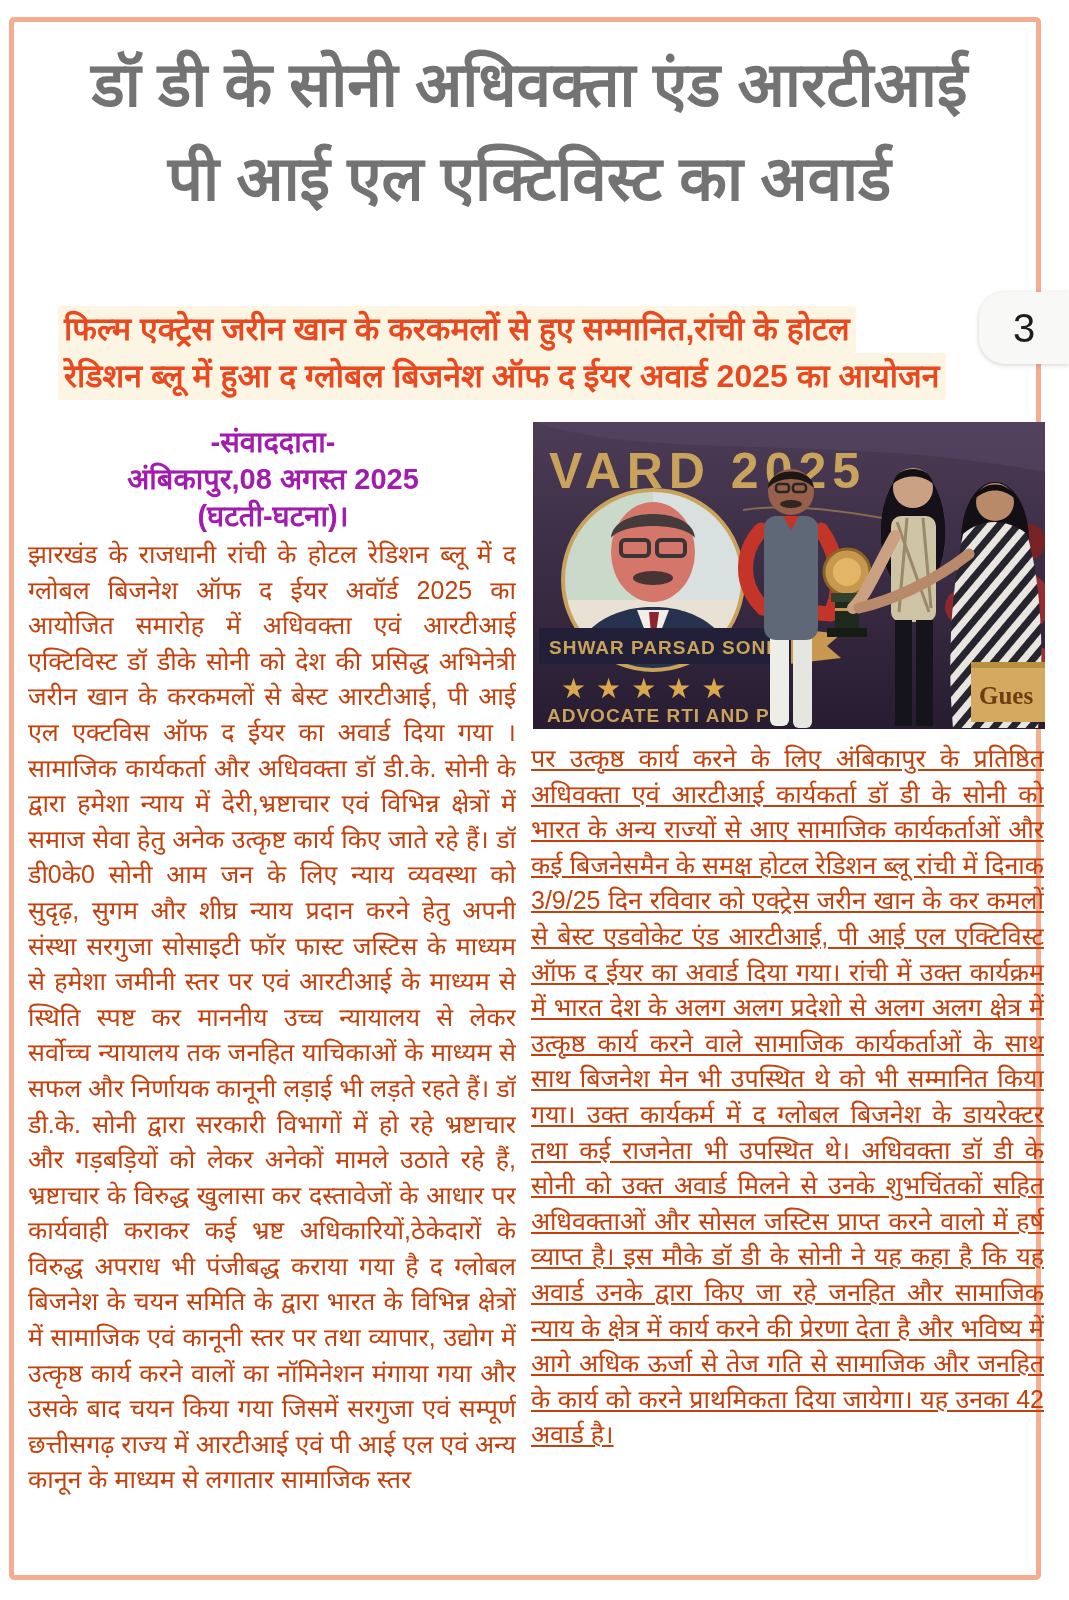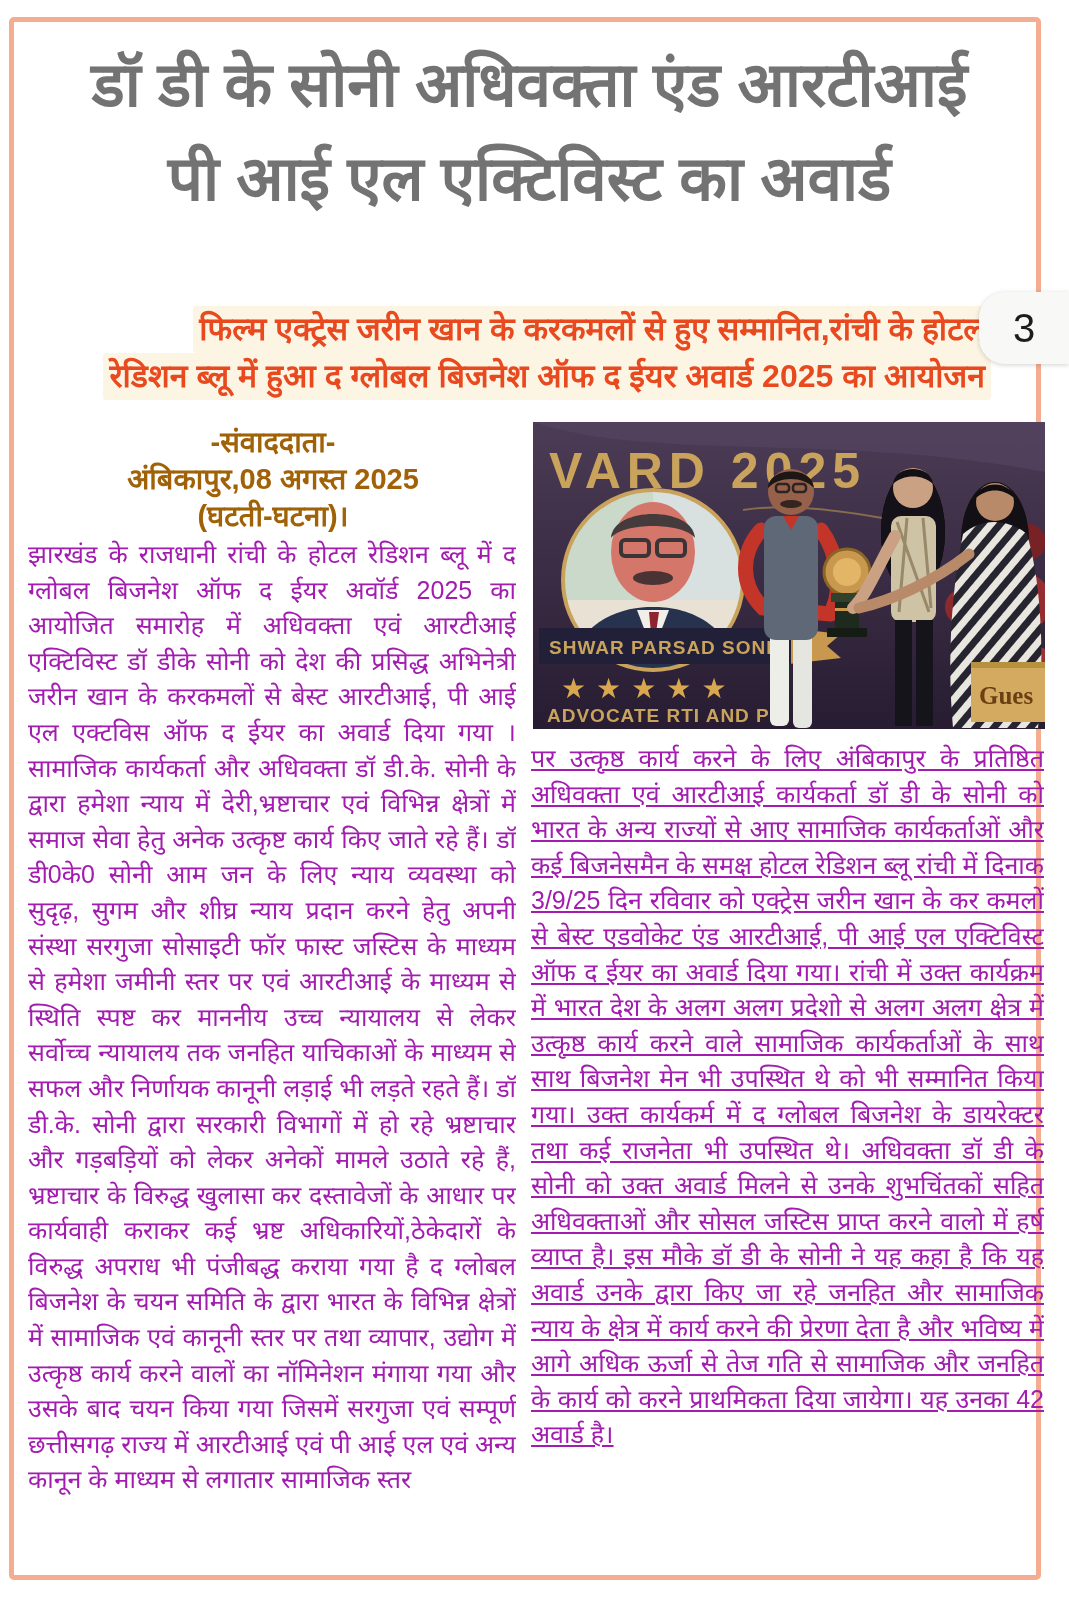--- a/index.html
+++ b/index.html
@@ -18,41 +18,41 @@
   }
   .headline{
     position:absolute;top:38px;left:45px;right:55px;
     text-align:center;color:#737373;
     font-weight:bold;font-size:62px;line-height:94px;
     letter-spacing:0px;
   }
   .headline div{white-space:nowrap;}
   .subheadline{
     position:absolute;top:306px;left:58px;right:78px;
-    text-align:right;color:#e8491f;
+    text-align:left;color:#e8491f;
     font-weight:bold;font-size:32px;line-height:47px;
   }
   .subheadline div{background:#fdf5e3;display:inline-block;padding:0 6px;border-radius:3px;}
   .page-badge{
     position:absolute;top:292px;right:0;width:90px;height:72px;
     background:#f8f8f6;border-radius:26px 0 0 26px;
     box-shadow:0 1px 5px rgba(0,0,0,0.18);
     display:flex;align-items:center;justify-content:center;
     font-size:40px;color:#1d1d1d;
   }
   .byline{
     position:absolute;top:424px;left:30px;width:486px;
-    text-align:center;font-weight:bold;font-size:29px;line-height:37px;color:#a16207;
+    text-align:center;font-weight:bold;font-size:29px;line-height:37px;color:#a21caf;
   }
   .photo{
     position:absolute;left:533px;top:422px;width:512px;height:307px;
     background:#4d7c0f;overflow:hidden;
   }
   .bodycol{
-    text-align:justify;color:#a21caf;
+    text-align:justify;color:#c2410c;
     font-size:25px;line-height:35.6px;
     position:absolute;
   }
   .col-left{left:28px;top:537px;width:488px;height:1040px;overflow:hidden;}
   .col-right{left:531px;top:741px;width:513px;height:830px;overflow:hidden;text-decoration:underline;}
 </style>
 </head>
 <body>
 
 <div class="sheet">

